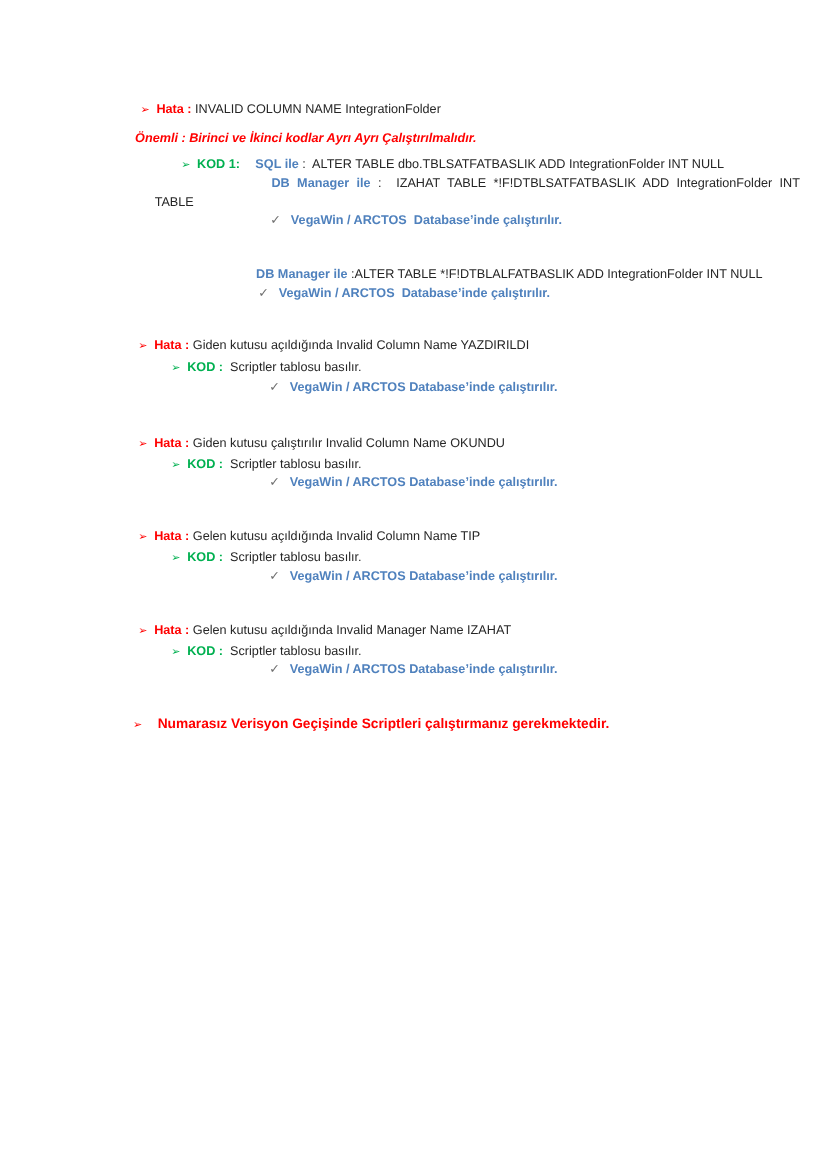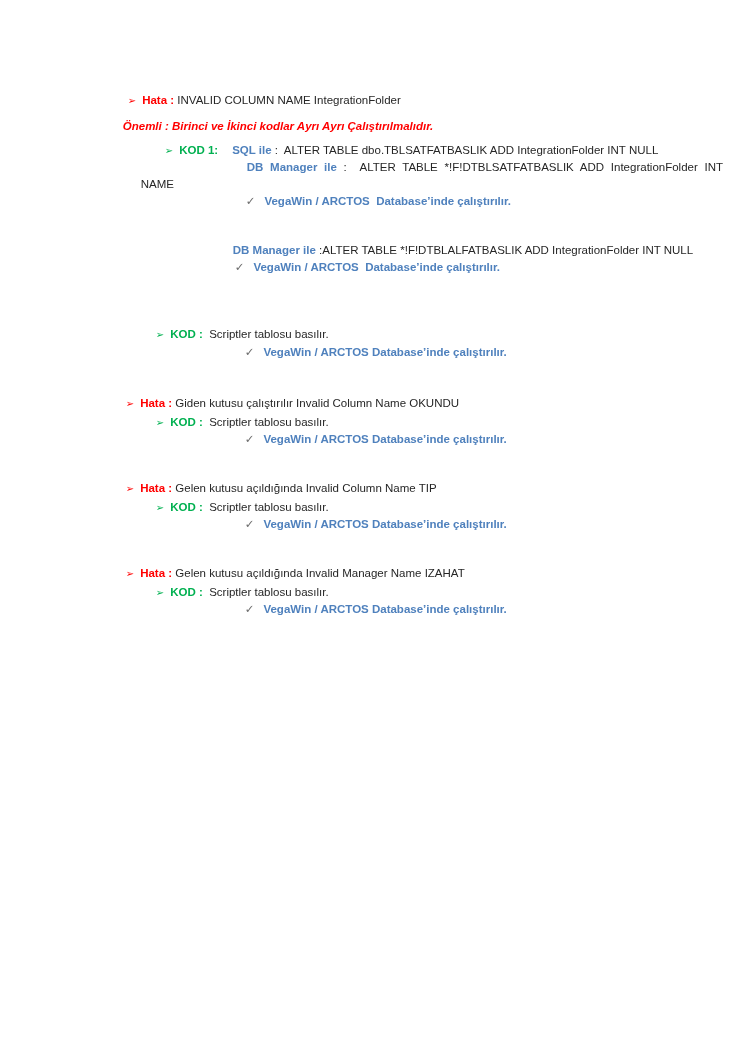--- a/index.html
+++ b/index.html
@@ -35,36 +35,39 @@
   </div>
 
   <div class="line" style="top:104px; left:110px;">
     <span class="red it">Önemli : Birinci ve İkinci kodlar Ayrı Ayrı Çalıştırılmalıdır.</span>
   </div>
 
   <div class="line" style="top:128px; left:152px;">
     <span class="arrow a-green">➢</span><span class="gap-s"></span><span class="green">KOD 1:</span><span class="gap-m"></span><span class="blue">SQL ile</span><span class="dark"> :  </span><span class="dark">ALTER TABLE dbo.TBLSATFATBASLIK ADD IntegrationFolder INT NULL</span>
   </div>
   <div class="line just" style="top:145px; left:220px;">
-    <span class="blue">DB Manager ile</span><span class="dark"> :  </span><span class="dark">ALTER TABLE *!F!DTBLSATFATBASLIK ADD IntegrationFolder INT</span>
+    <span class="blue">DB Manager ile</span><span class="dark"> :  </span><span class="dark">IZAHAT TABLE *!F!DTBLSATFATBASLIK ADD IntegrationFolder INT</span>
   </div>
   <div class="line" style="top:162px; left:128px;">
-    <span class="dark">NAME</span>
+    <span class="dark">TABLE</span>
   </div>
   <div class="line" style="top:179px; left:233px;">
     <span class="chk">✓</span><span class="blue">VegaWin / ARCTOS  Database’inde çalıştırılır.</span>
   </div>
 
   <div class="line" style="top:228px; left:220px;">
     <span class="blue">DB Manager ile</span><span class="dark"> :</span><span class="dark">ALTER TABLE *!F!DTBLALFATBASLIK ADD IntegrationFolder INT NULL</span>
   </div>
   <div class="line" style="top:245px; left:222px;">
     <span class="chk">✓</span><span class="blue">VegaWin / ARCTOS  Database’inde çalıştırılır.</span>
   </div>
 
+  <div class="line" style="top:292px; left:113px;">
+    <span class="arrow a-red">➢</span><span class="gap-s"></span><span class="red">Hata :</span><span class="dark"> Giden kutusu açıldığında Invalid Column Name YAZDIRILDI</span>
+  </div>
   <div class="line" style="top:312px; left:143px;">
     <span class="arrow a-green">➢</span><span class="gap-s"></span><span class="green">KOD :</span><span class="dark">  Scriptler tablosu basılır.</span>
   </div>
   <div class="line" style="top:330px; left:232px;">
     <span class="chk">✓</span><span class="blue">VegaWin / ARCTOS Database’inde çalıştırılır.</span>
   </div>
 
   <div class="line" style="top:381px; left:113px;">
     <span class="arrow a-red">➢</span><span class="gap-s"></span><span class="red">Hata :</span><span class="dark"> Giden kutusu çalıştırılır Invalid Column Name OKUNDU</span>
   </div>
@@ -88,14 +91,17 @@
   <div class="line" style="top:551px; left:113px;">
     <span class="arrow a-red">➢</span><span class="gap-s"></span><span class="red">Hata :</span><span class="dark"> Gelen kutusu açıldığında Invalid Manager Name IZAHAT</span>
   </div>
   <div class="line" style="top:570px; left:143px;">
     <span class="arrow a-green">➢</span><span class="gap-s"></span><span class="green">KOD :</span><span class="dark">  Scriptler tablosu basılır.</span>
   </div>
   <div class="line" style="top:587px; left:232px;">
     <span class="chk">✓</span><span class="blue">VegaWin / ARCTOS Database’inde çalıştırılır.</span>
   </div>
 
+  <div class="line footer-line" style="top:636px; left:107px;">
+    <span class="arrow a-red">➢</span><span class="gap-m"></span><span class="red">Numarasız Verisyon Geçişinde Scriptleri çalıştırmanız gerekmektedir.</span>
+  </div>
 
 </div>
 
 </body></html>

